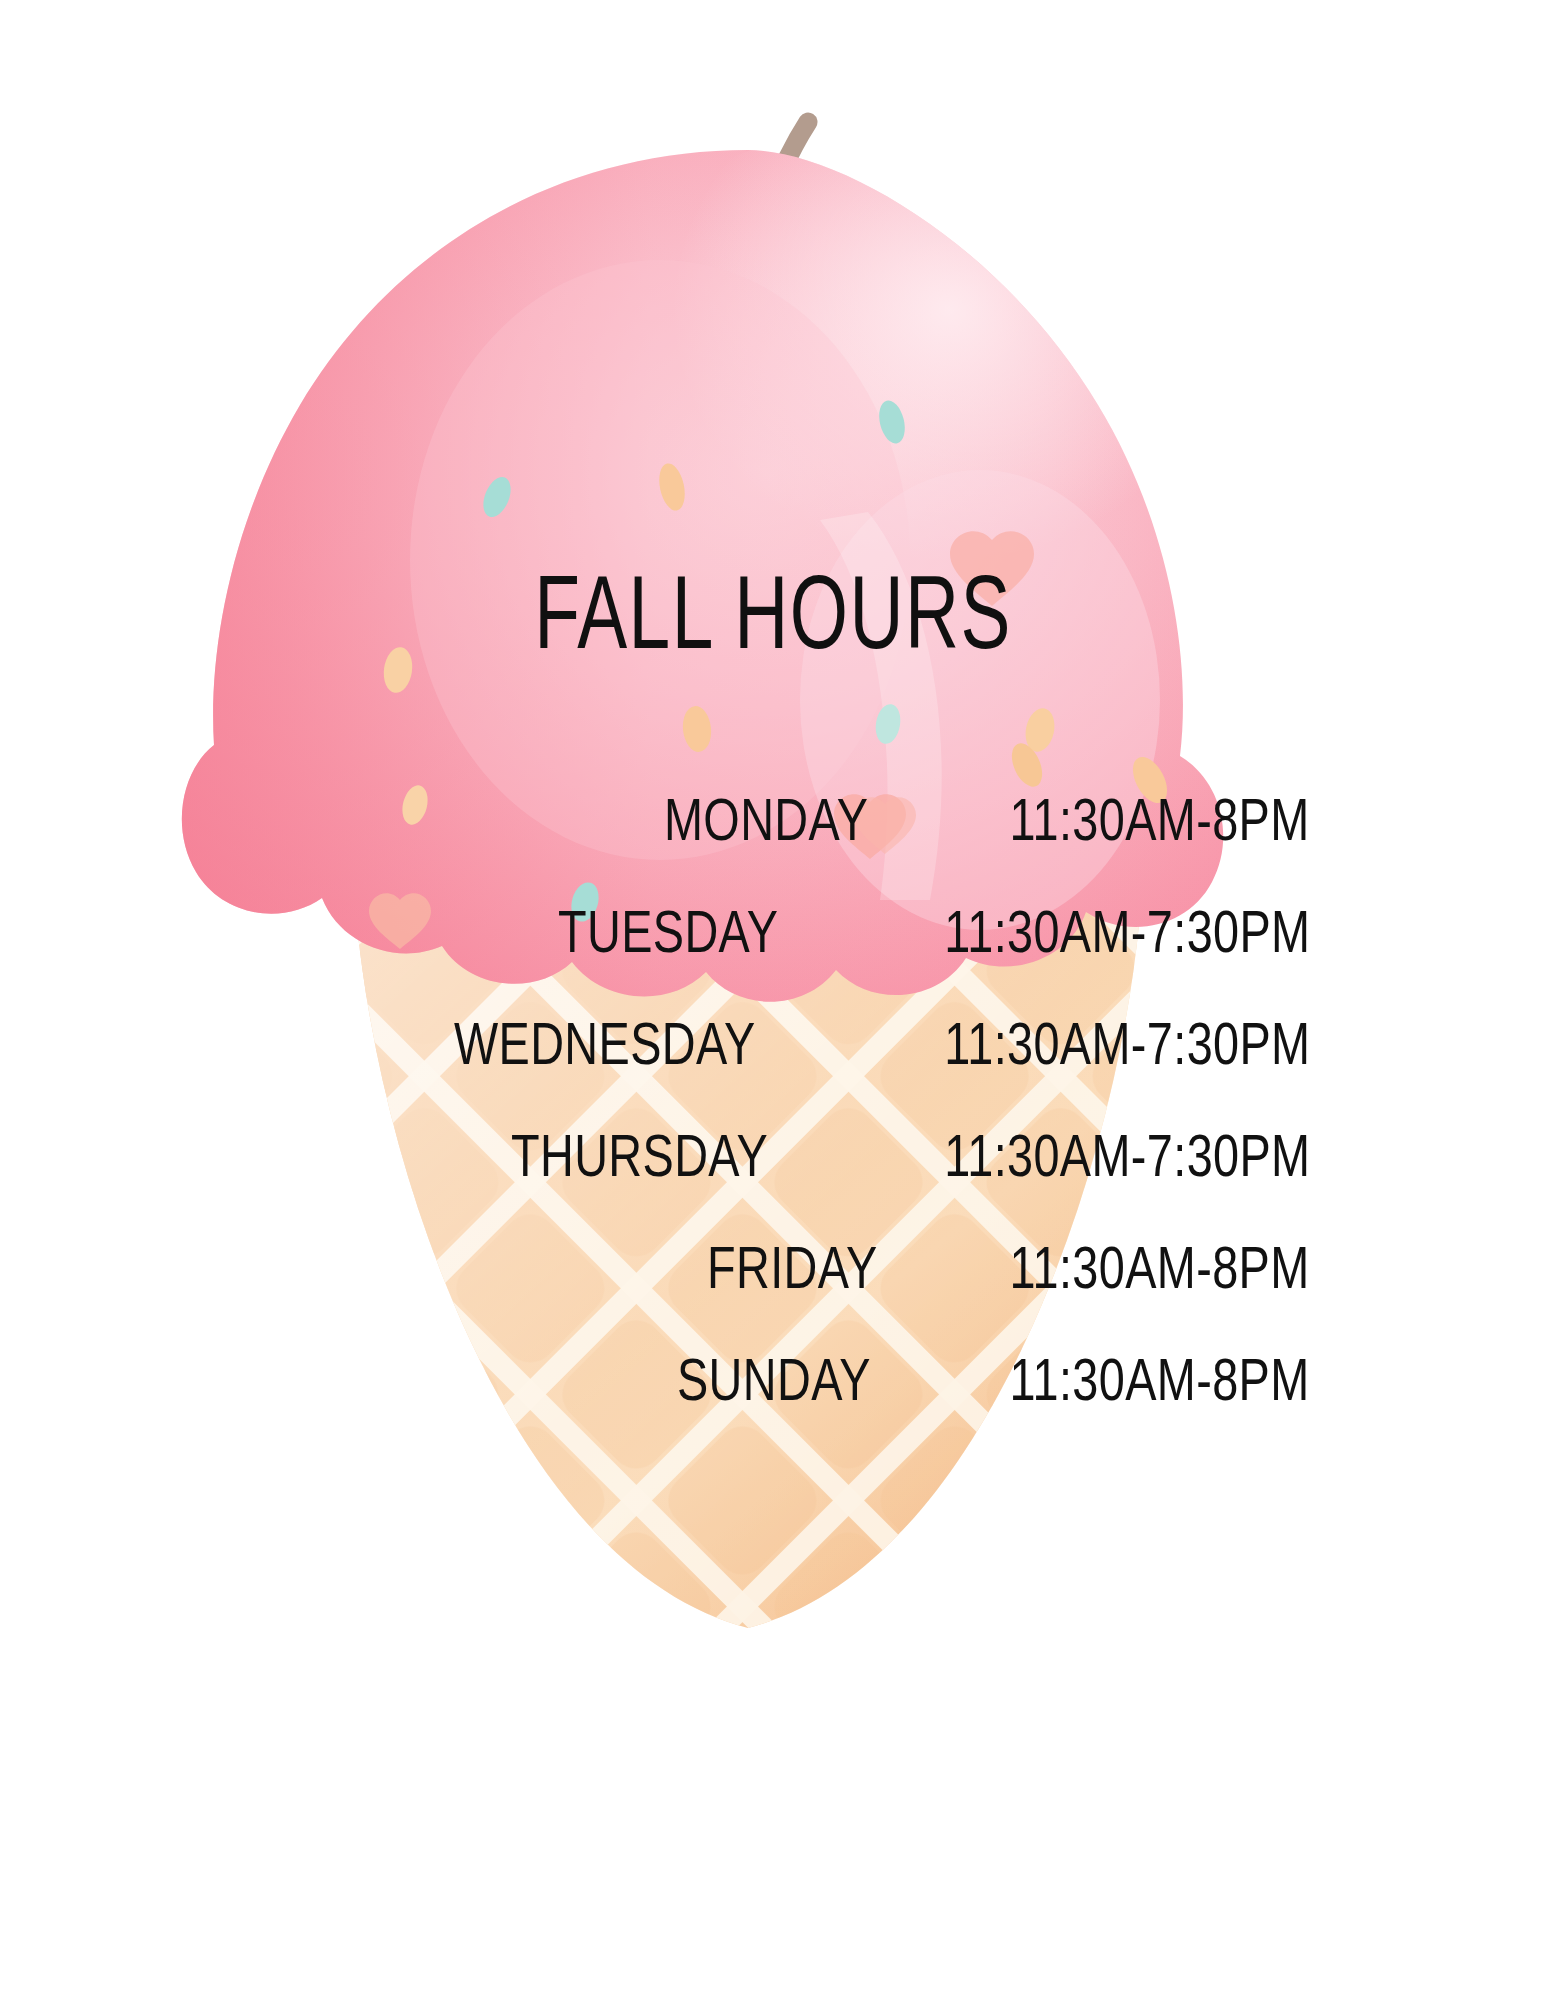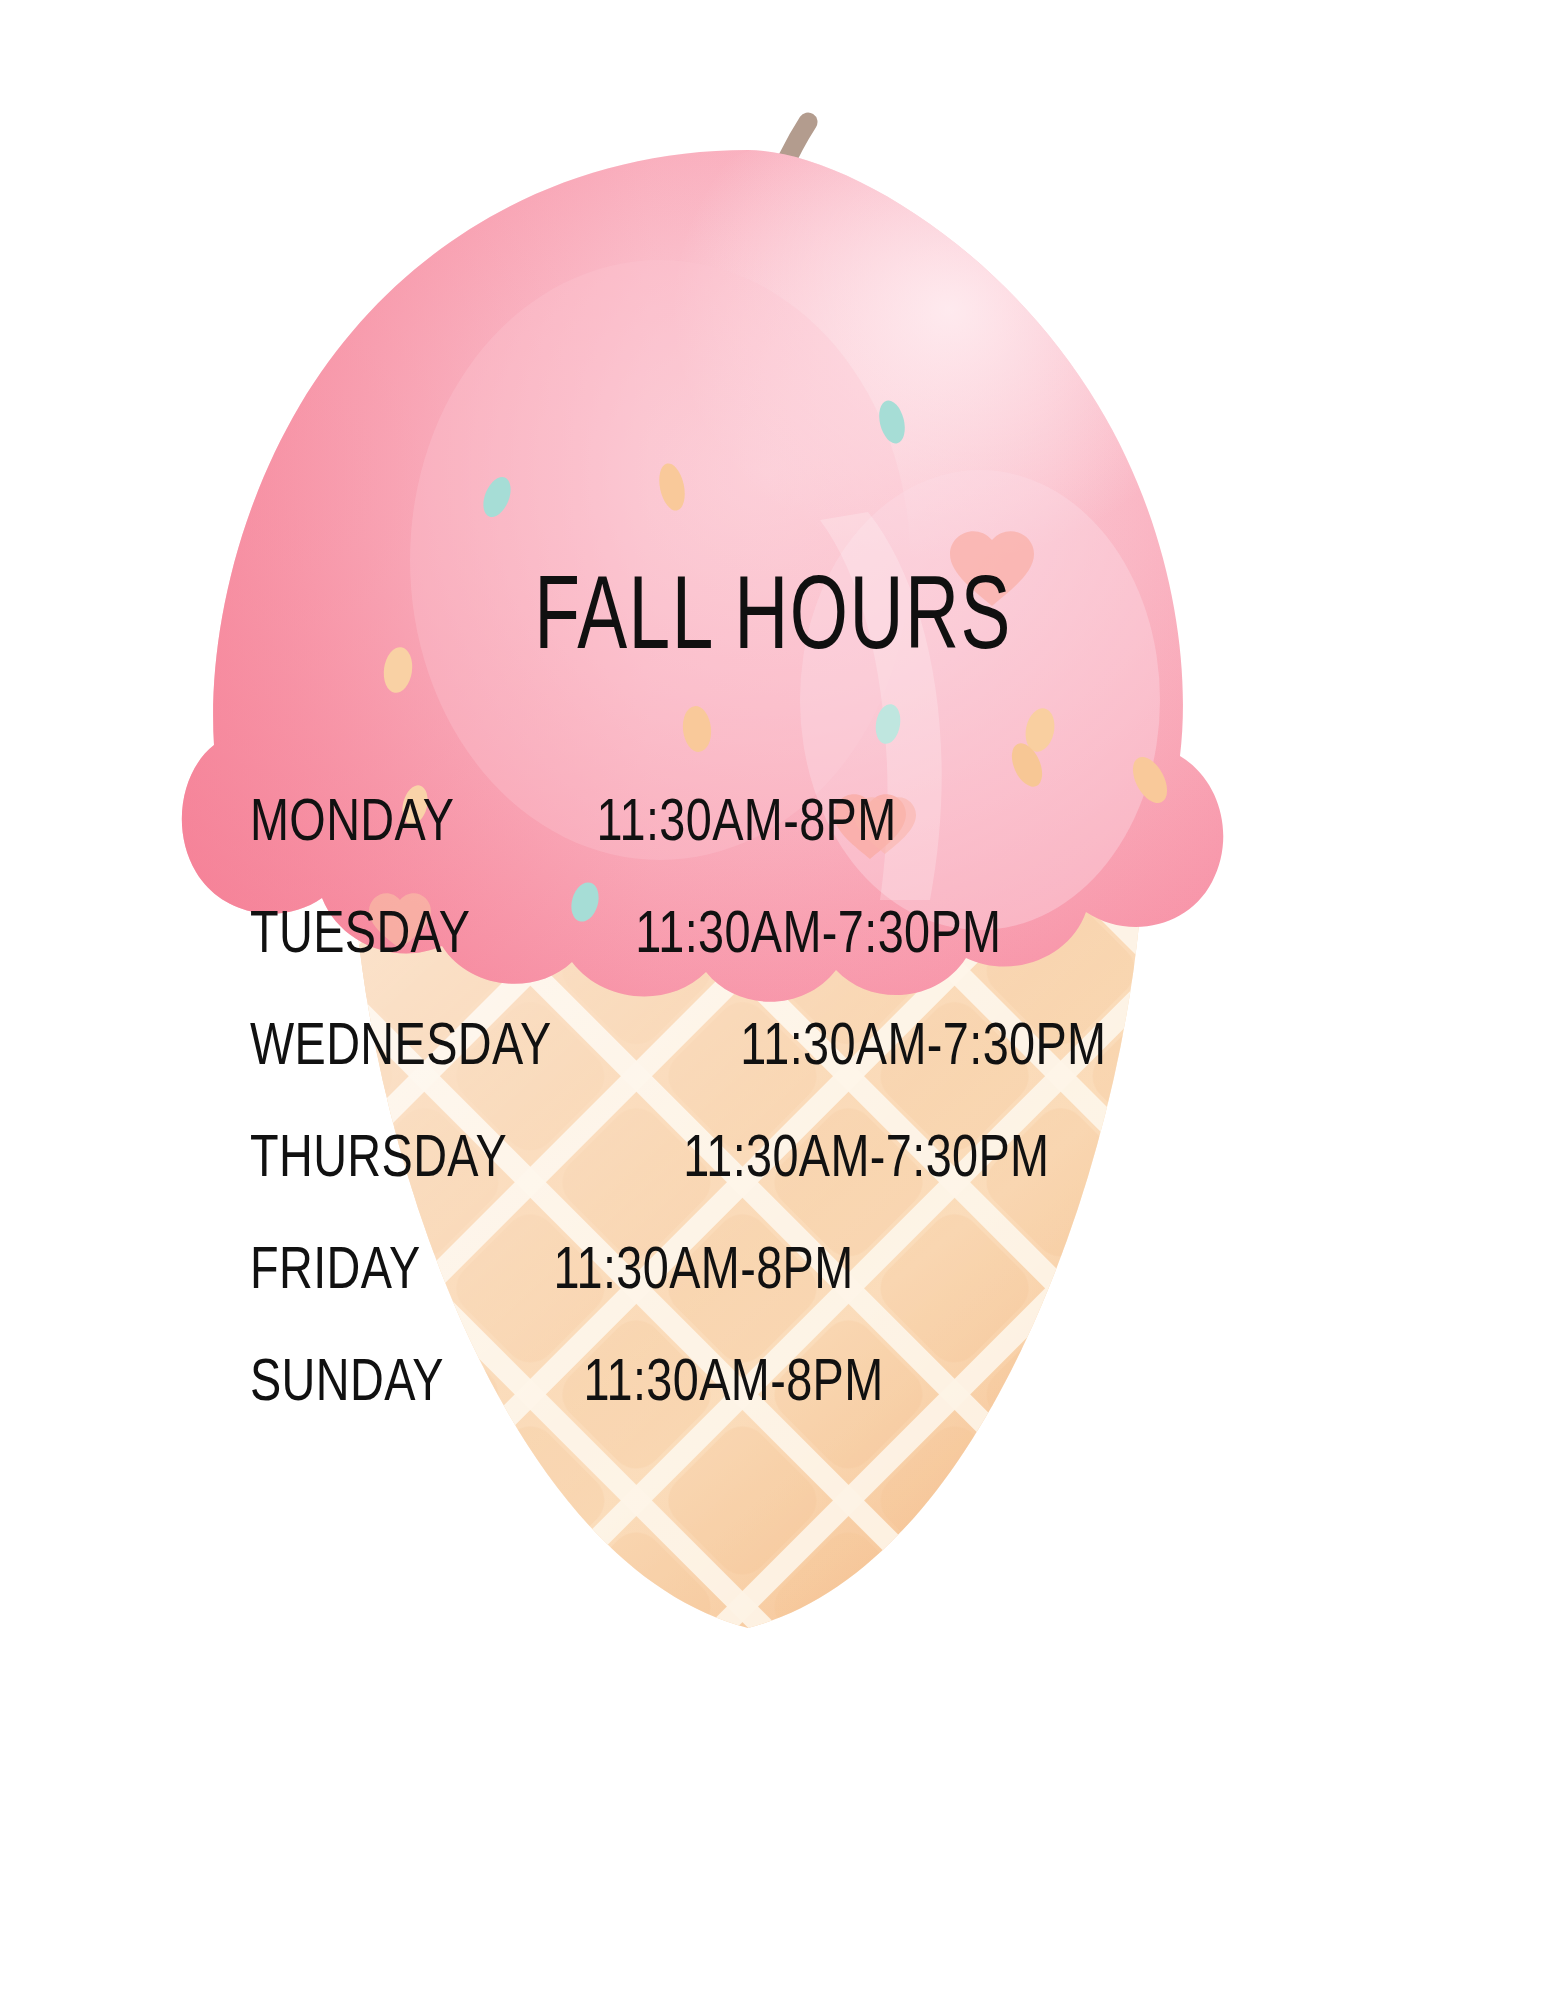--- a/index.html
+++ b/index.html
@@ -45,21 +45,21 @@
   }
   #hours-table {
     position:absolute;
     left:250px;
     top:790px;
     width:1060px;
   }
   .hours-row {
     display:flex;
     align-items:baseline;
-    justify-content:flex-start;
+    justify-content:flex-end;
     height:112px;
   }
   .day-label, .time-value {
     font-family:"Liberation Sans", sans-serif;
     font-size:60px;
     line-height:60px;
     font-weight:400;
     color:#111111;
     letter-spacing:0.5px;
     white-space:nowrap;

